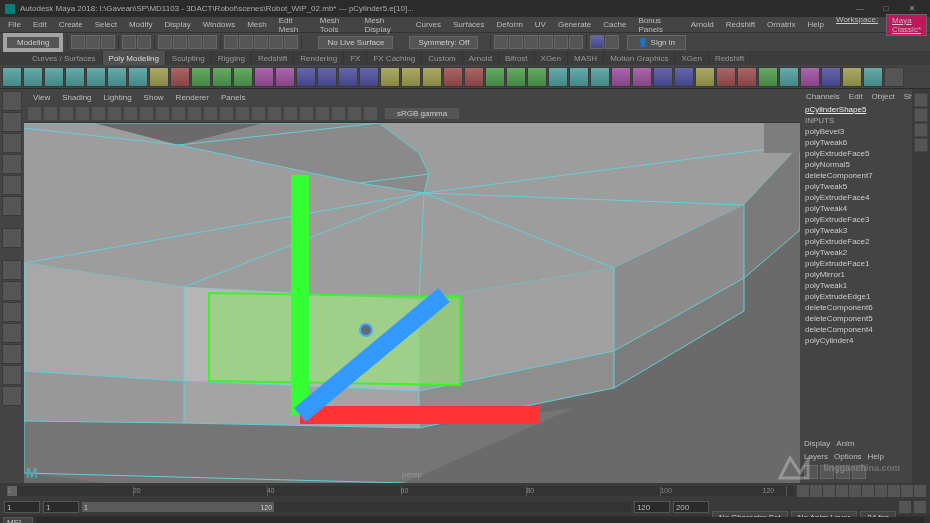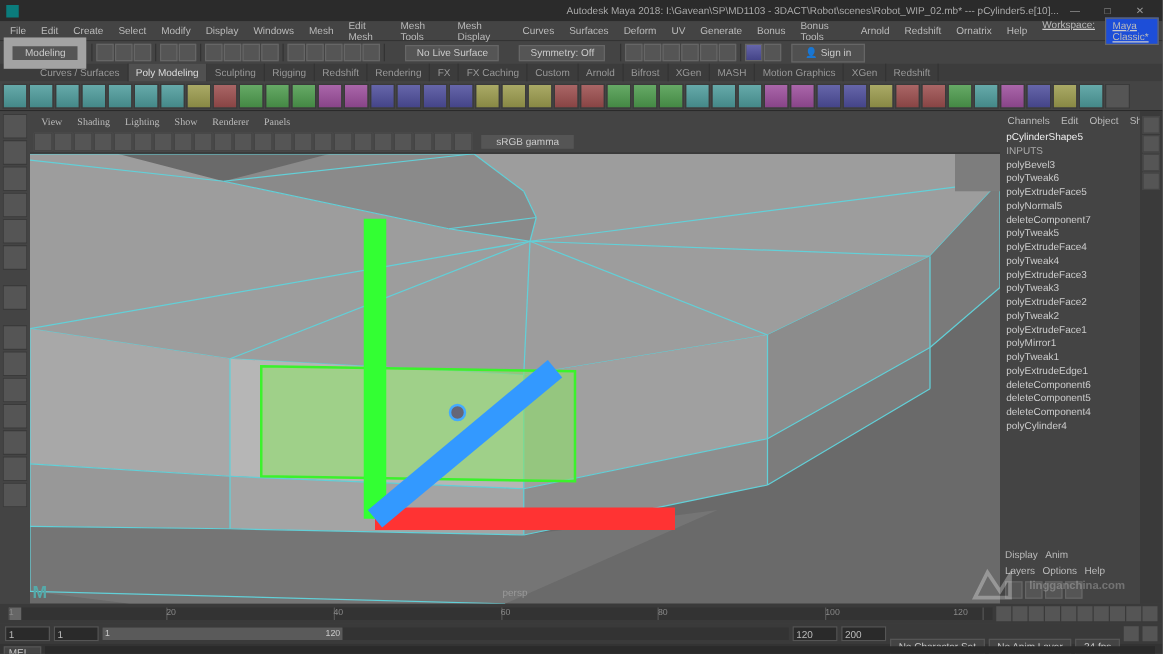--- a/index.html
+++ b/index.html
@@ -1,27 +1,27 @@
 <!DOCTYPE html>
 <html><head>
 <meta charset="utf-8">
 <style>
 * { margin: 0; padding: 0; box-sizing: border-box; }
 body { width: 930px; height: 523px; background: #444; font-family: Arial, sans-serif; font-size: 8px; color: #ccc; overflow: hidden; position: relative; }
-.titlebar { height: 17px; background: #2b2b2b; display: flex; align-items: center; padding: 0 5px; text-align: right; }
+.titlebar { height: 17px; background: #2b2b2b; display: flex; align-items: center; padding: 0 5px; }
 .titlebar .app-icon { width: 10px; height: 10px; background: #0b7c7c; margin-right: 5px; }
 .titlebar .title-text { color: #aaa; font-size: 8px; flex: 1; }
 .titlebar .win-btn { width: 26px; height: 15px; display: flex; align-items: center; justify-content: center; color: #999; cursor: pointer; }
 .menubar { height: 16px; background: #444; display: flex; align-items: center; padding: 0 3px; gap: 2px; border-bottom: 1px solid #333; }
 .menubar span { padding: 1px 5px; color: #bbb; font-size: 8px; }
 .menubar .right-util { margin-left: auto; display: flex; gap: 3px; text-decoration: underline; }
 .workspace-lbl { color: #999; font-size: 8px; padding: 0 4px; }
-.workspace-dd { background: #1d4ed8; padding: 1px 6px; border: 1px solid #666; font-size: 8px; }
+.workspace-dd { background: #be185d; padding: 1px 6px; border: 1px solid #666; font-size: 8px; }
 .statusrow { height: 18px; background: #444; display: flex; align-items: center; padding: 0 3px; gap: 2px; }
-.statusrow .modedd { background: #555; border: 7px solid #a3a3a3; padding: 1px 10px; font-size: 8px; }
+.statusrow .modedd { background: #555; border: 4px solid #a3a3a3; padding: 1px 10px; font-size: 8px; }
 .shelf-icons { display: flex; gap: 1px; align-items: center; }
 .shelf-icons .ico { width: 14px; height: 14px; background: #555; border: 1px solid #666; }
 .shelf-icons .sep { width: 1px; height: 14px; background: #333; margin: 0 2px; }
 .statusrow .mid-btn { padding: 1px 8px; background: #555; border: 1px solid #666; font-size: 8px; margin-left: 12px; }
 .statusrow .signin { padding: 2px 10px; background: #505050; border: 1px solid #666; font-size: 8px; margin-left: 6px; }
 .statusrow .right-icons { margin-left: auto; display: flex; gap: 1px; }
 .shelf-tabs { height: 14px; background: #3c3c3c; display: flex; align-items: stretch; padding-left: 26px; }
 .shelf-tabs .tab { padding: 1px 6px; color: #999; font-size: 8px; border-right: 1px solid #333; display: flex; align-items: center; }
 .shelf-tabs .tab.active { background: #505050; color: #ddd; }
 .shelf-body { height: 24px; background: #444; display: flex; align-items: center; padding: 0 2px; gap: 1px; border-bottom: 1px solid #2a2a2a; }
@@ -30,37 +30,37 @@
 .c2 { background: linear-gradient(#a66, #844) !important; }
 .c3 { background: linear-gradient(#66a, #448) !important; }
 .c4 { background: linear-gradient(#aa6, #884) !important; }
 .c5 { background: linear-gradient(#6aa, #488) !important; }
 .c6 { background: linear-gradient(#a6a, #848) !important; }
 .main-region { display: flex; height: 394px; }
 .left-toolbox { width: 24px; background: #444; display: flex; flex-direction: column; gap: 1px; padding-top: 2px; align-items: center; }
 .left-toolbox .tbtn { width: 20px; height: 20px; background: #555; border: 1px solid #3a3a3a; }
 .left-toolbox .gap { height: 10px; }
 .viewport-wrap { flex: 1; display: flex; flex-direction: column; }
-.panel-menu { height: 16px; background: #444; display: flex; align-items: center; padding: 0 4px; gap: 2px; font-family: Liberation Serif, serif; }
+.panel-menu { height: 16px; background: #444; display: flex; align-items: center; padding: 0 4px; gap: 2px; }
 .panel-menu span { color: #bbb; font-size: 8px; padding: 0 5px; }
 .panel-toolbar { height: 18px; background: #444; display: flex; align-items: center; padding: 0 3px; gap: 1px; border-bottom: 1px solid #333; }
 .panel-toolbar .pbtn { width: 15px; height: 15px; background: #555; border: 1px solid #444; }
 .panel-toolbar .rdd { background: #555; padding: 1px 12px; font-size: 8px; margin-left: 6px; }
 .viewport { flex: 1; position: relative; overflow: hidden; }
 .viewport svg { width: 100%; height: 100%; display: block; }
 .manip-icon { position: absolute; left: 335px; top: 200px; width: 14px; height: 14px; border: 2px solid #4af; border-radius: 50%; background: #667; }
 .view-axis { position: absolute; left: 8px; bottom: 8px; width: 30px; height: 30px; }
 .m-logo { position: absolute; left: 2px; bottom: 2px; color: #5aa; font-size: 14px; font-weight: bold; }
 .cam-label { position: absolute; left: 50%; bottom: 4px; transform: translateX(-50%); color: #999; font-size: 8px; }
 .right-panel { width: 112px; background: #444; display: flex; flex-direction: column; padding: 2px; }
 .channel-tabs { display: flex; gap: 1px; margin-bottom: 2px; }
 .channel-tabs span { padding: 1px 4px; font-size: 8px; color: #bbb; }
 .channel-list { flex: 1; overflow-y: auto; }
 .channel-list div { padding: 1px 3px; font-size: 8px; color: #ccc; white-space: nowrap; }
-.channel-list .node { color: #eee; }
+.channel-list .node { color: #eee; text-decoration: underline; }
 .channel-list .sec { color: #aaa; }
 .display-section { margin-top: auto; }
 .display-tabs { display: flex; gap: 6px; padding: 2px; }
 .display-tabs span { font-size: 8px; color: #bbb; }
 .display-icons { display: flex; gap: 2px; padding: 2px; }
 .display-icons .di { width: 14px; height: 14px; background: #555; border: 1px solid #666; }
 .far-right { width: 18px; background: #3a3a3a; display: flex; flex-direction: column; gap: 1px; padding-top: 4px; align-items: center; }
 .far-right .fbtn { width: 14px; height: 14px; background: #555; border: 1px solid #444; }
 .timeslider { height: 16px; background: #3a3a3a; display: flex; align-items: center; padding: 0 4px; }
 .timeslider .track { flex: 1; height: 10px; background: #333; position: relative; margin: 0 3px; }
@@ -102,22 +102,22 @@
   <span>Windows</span>
   <span>Mesh</span>
   <span>Edit Mesh</span>
   <span>Mesh Tools</span>
   <span>Mesh Display</span>
   <span>Curves</span>
   <span>Surfaces</span>
   <span>Deform</span>
   <span>UV</span>
   <span>Generate</span>
-  <span>Bonus</span>
-  <span>Bonus Tools</span>
+  <span>Cache</span>
+  <span>Bonus Panels</span>
   <span>Arnold</span>
   <span>Redshift</span>
   <span>Ornatrix</span>
   <span>Help</span>
   <div class="right-util">
     <span class="workspace-lbl">Workspace:</span>
     <span class="workspace-dd">Maya Classic*</span>
   </div>
 </div>
 

